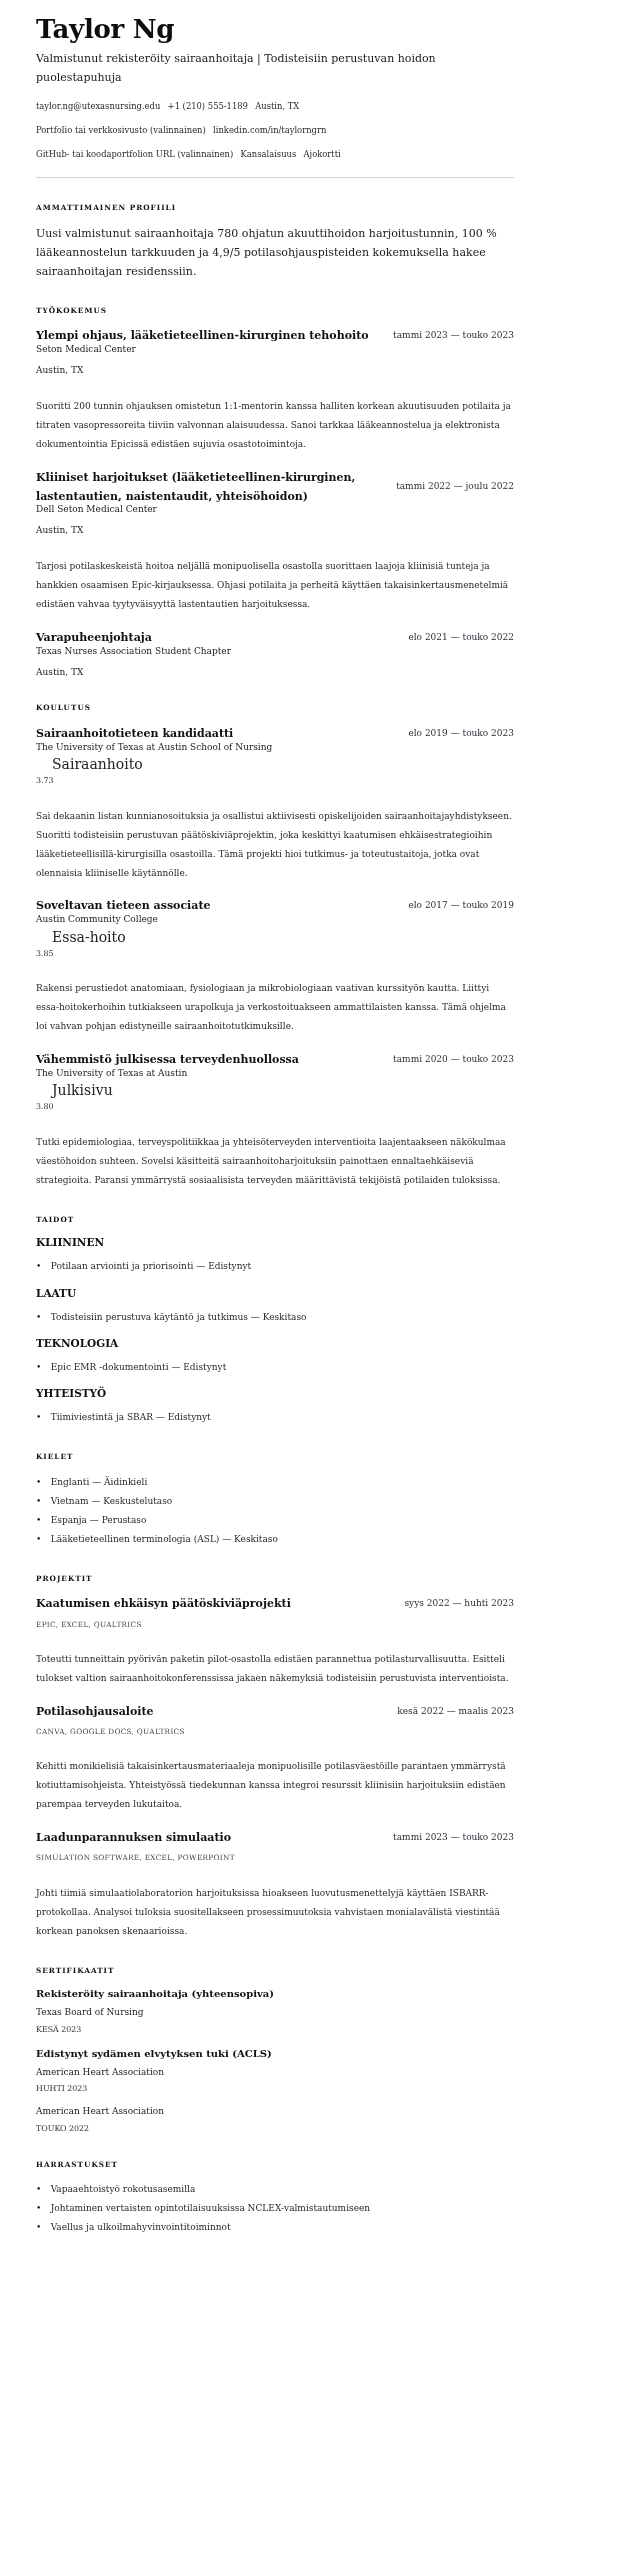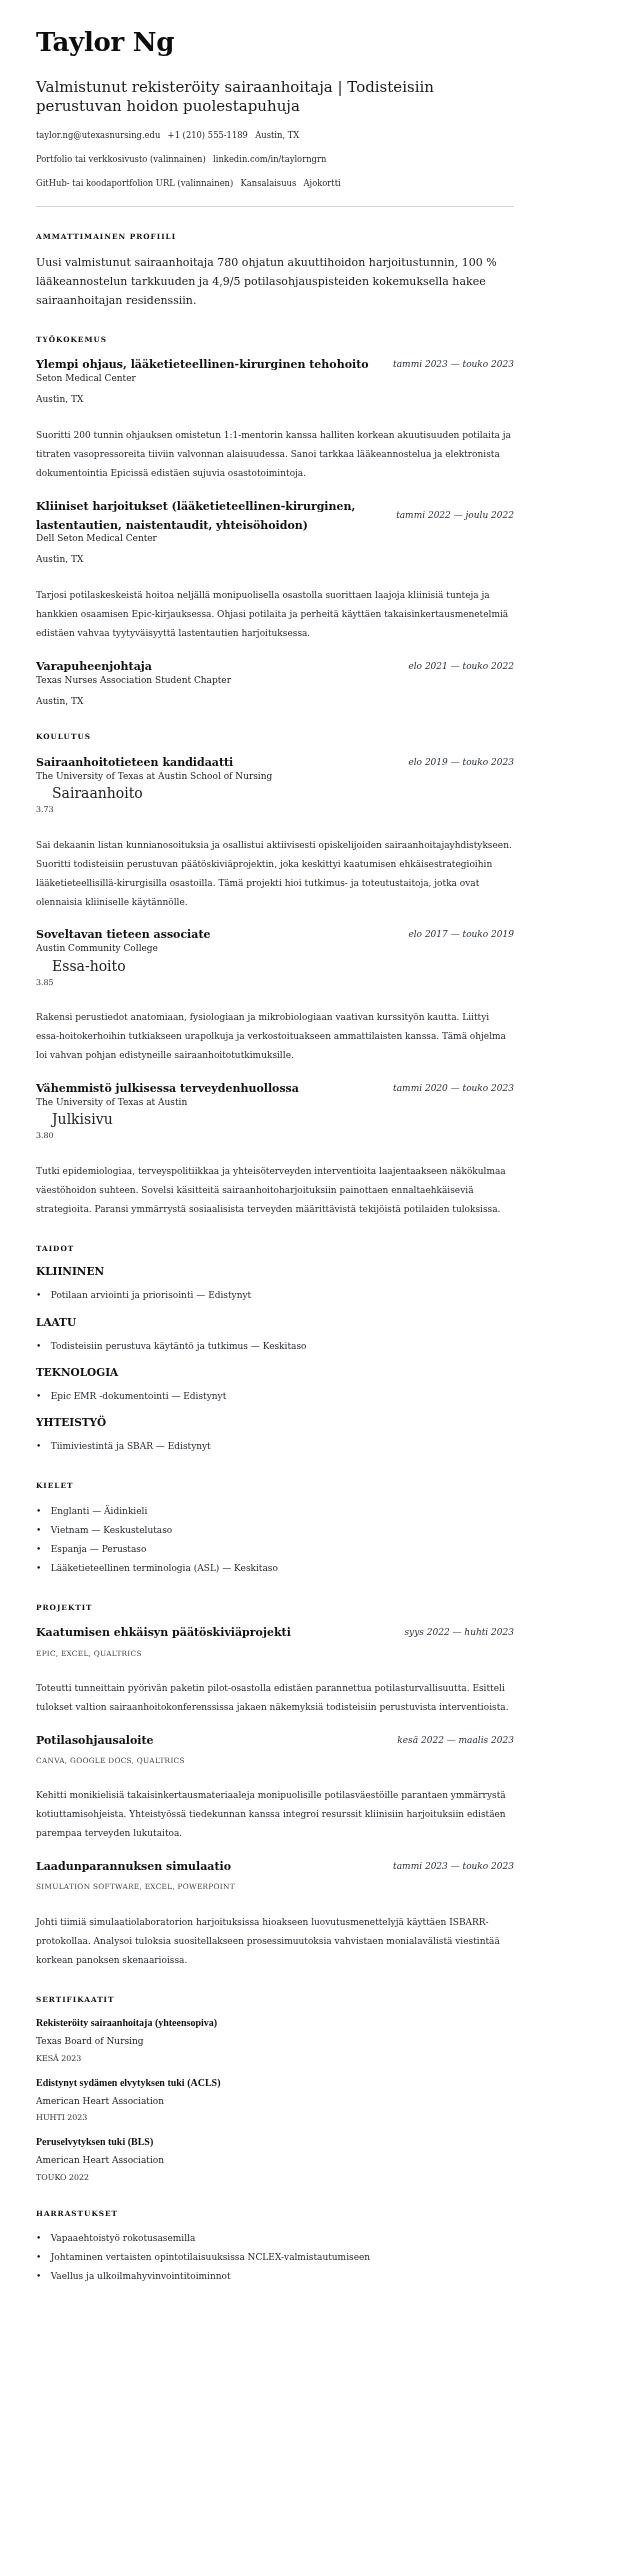--- a/index.html
+++ b/index.html
@@ -4,35 +4,35 @@
 <style>
   * { box-sizing: border-box; margin: 0; padding: 0; }
   html, body { background: #ffffff; }
   body {
     width: 629px;
     min-height: 2576px;
     font-family: "DejaVu Serif", serif;
     color: #1f2328;
   }
   .page {
-    padding: 27px 36px 31px 36px;
+    padding: 14px 36px 31px 36px;
     width: 550px;
   }
   .name {
     font-size: 26px;
     font-weight: bold;
     color: #0d0d0d;
     line-height: 1.2;
     letter-spacing: -0.3px;
   }
   .headline {
-    font-size: 15px;
+    font-size: 11px;
     line-height: 19px;
     color: #1a1a1a;
-    margin-top: 20px;
+    margin-top: 4px;
     max-width: 514px;
   }
   .contact {
     margin-top: 13.6px;
   }
   .contact-row {
     font-size: 8.4px;
     line-height: 10.5px;
     color: #1f2328;
     margin-bottom: 13.6px;
@@ -74,21 +74,20 @@
     color: #111111;
     line-height: 19px;
     max-width: 388px;
   }
   .entry-date {
     font-size: 9px;
     color: #2a2f36;
     line-height: 19px;
     white-space: nowrap;
     margin-left: 19px;
-    font-style: italic;
   }
   .entry-org {
     font-size: 9px;
     color: #222222;
     line-height: 12.6px;
     margin-top: -2.1px;
   }
   .entry-loc {
     font-size: 9px;
     color: #222222;
@@ -148,21 +147,20 @@
     top: 0;
     font-size: 9px;
     color: #111;
   }
   .cert { margin-bottom: 10.5px; }
   .cert-title {
     font-size: 10px;
     font-weight: bold;
     color: #111111;
     line-height: 15.7px;
-    font-family: Liberation Serif, serif;
   }
   .cert-issuer {
     font-size: 9px;
     color: #222222;
     line-height: 13.6px;
     margin-top: 4.2px;
   }
   .cert-date {
     font-size: 7.9px;
     color: #333333;
@@ -348,21 +346,20 @@
       <div class="cert-date">Kesä 2023</div>
     </div>
 
     <div class="cert">
       <div class="cert-title">Edistynyt sydämen elvytyksen tuki (ACLS)</div>
       <div class="cert-issuer">American Heart Association</div>
       <div class="cert-date">Huhti 2023</div>
     </div>
 
     <div class="cert">
-      <div class="cert-title">Peruselvytyksen tuki (BLS)</div>
       <div class="cert-issuer">American Heart Association</div>
       <div class="cert-date">Touko 2022</div>
     </div>
   </section>
 
   <section class="section">
     <h2 class="section-title">Harrastukset</h2>
     <ul class="bullets">
       <li>Vapaaehtoistyö rokotusasemilla</li>
       <li>Johtaminen vertaisten opintotilaisuuksissa NCLEX-valmistautumiseen</li>

